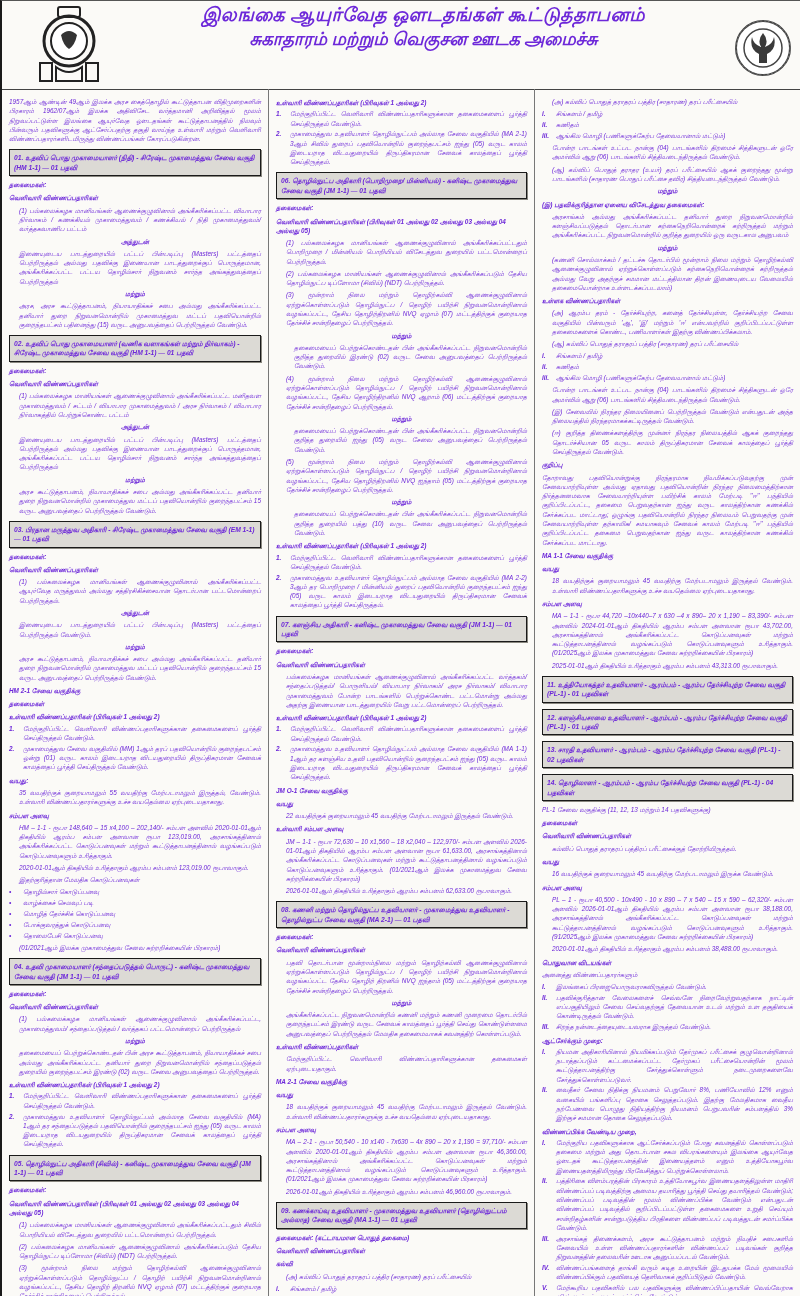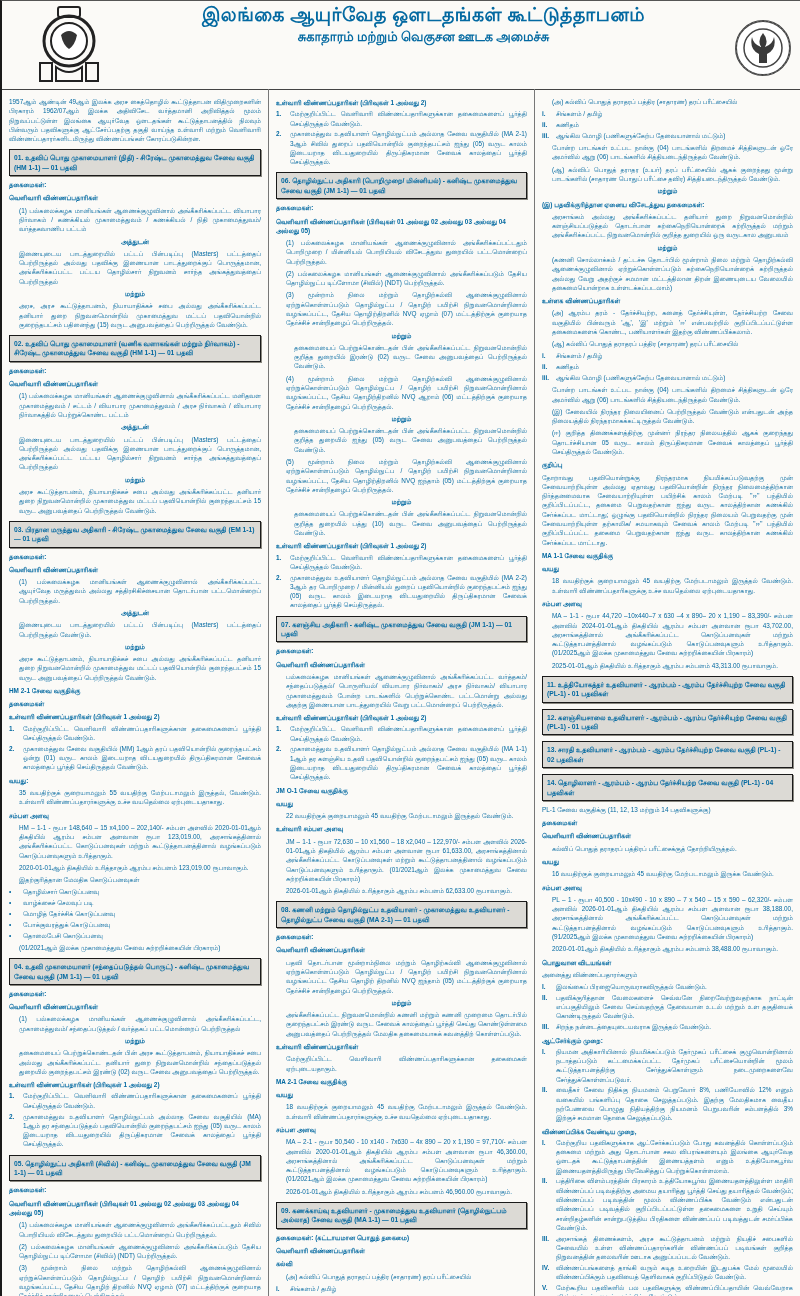--- a/index.html
+++ b/index.html
@@ -1,25 +1,25 @@
 <!DOCTYPE html>
 <html><head>
 <meta charset="utf-8">
 <style>
   html,body{margin:0;padding:0;}
   body{background:#e9e7e2;font-family:"Liberation Sans",sans-serif;}
   .page{position:relative;width:800px;height:1296px;background:#fbfaf7;margin:0 auto;
-        border-left:2px solid #1a1a1a;border-top:1px solid #555;box-sizing:border-box;overflow:hidden;color:#0369a1;}
+        border-left:2px solid #1a1a1a;border-top:1px solid #555;box-sizing:border-box;overflow:hidden;color:#6d28d9;font-style:italic;}
   
   .hdr{position:relative;height:88px;border-bottom:1px solid #444;}
   .emblem{position:absolute;left:26px;top:4px;width:82px;height:80px;}
   .seal{position:absolute;right:8px;top:18px;width:58px;height:58px;}
   .titles{position:absolute;left:115px;right:70px;top:3px;text-align:center;}
   .org1{font-family:"Liberation Serif",serif;font-weight:bold;font-size:19px;letter-spacing:.5px;}
-  .org2{font-family:"Liberation Serif",serif;font-weight:bold;font-size:13px;margin-top:1px;}
+  .org2{font-family:"Liberation Serif",serif;font-weight:bold;font-size:18px;margin-top:1px;}
   .banner{position:absolute;left:115px;top:40px;width:630px;height:42px;background:#cfcdc8;
           display:flex;align-items:center;justify-content:center;
           font-family:"Liberation Serif",serif;font-weight:bold;font-size:23px;}
   
   .cols{position:absolute;top:88px;bottom:0;left:0;right:0;display:flex;}
   .col{width:33.333%;box-sizing:border-box;padding:5px 7px 0 7px;overflow:hidden;}
   .col+.col{border-left:1px solid #777;}
   
   .p,.h,.c,.li{font-size:6.4px;line-height:1.45;}
   .p{text-align:justify;margin:3px 0;}

